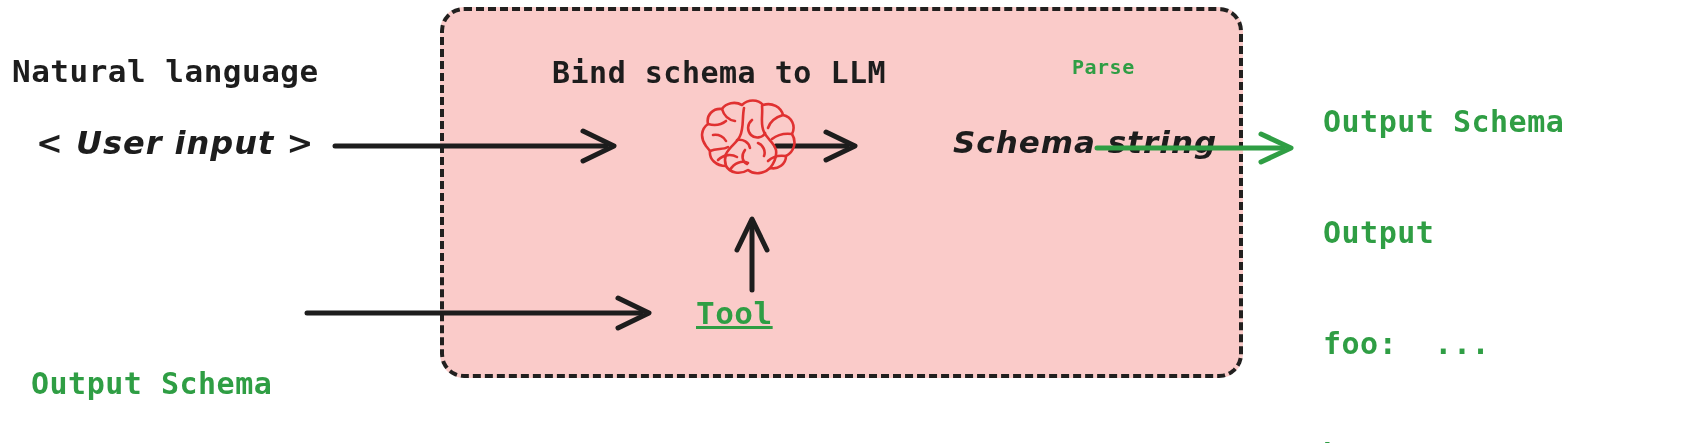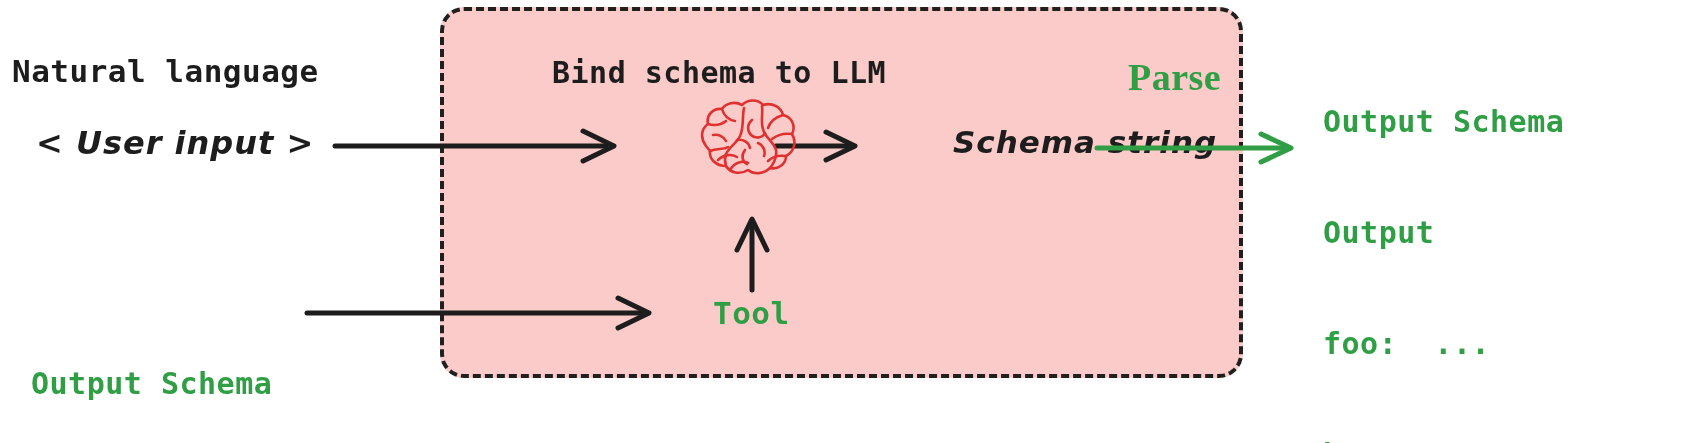--- a/index.html
+++ b/index.html
@@ -65,34 +65,34 @@
     left: 36px;
     top: 124px;
     font-size: 32px;
   }
   .label-bind-schema {
     left: 552px;
     top: 55px;
     font-size: 30px;
   }
   .label-parse {
-    left: 1128px;
+    left: 1072px;
     top: 55px;
-    font-size: 38px;
-    font-family: Liberation Serif, serif;
+    font-size: 20px;
   }
   .label-answer-string {
     left: 953px;
     top: 124px;
     font-size: 31px;
   }
   .label-tool {
-    left: 713px;
+    left: 696px;
     top: 295px;
     font-size: 31px;
+    text-decoration: underline;
   }
 
   .schema-block {
     font-family: "DejaVu Sans Mono", monospace;
     font-weight: 700;
     color: #2f9e44;
     white-space: pre;
     font-size: 30px;
     line-height: 37px;
     letter-spacing: 0.5px;

